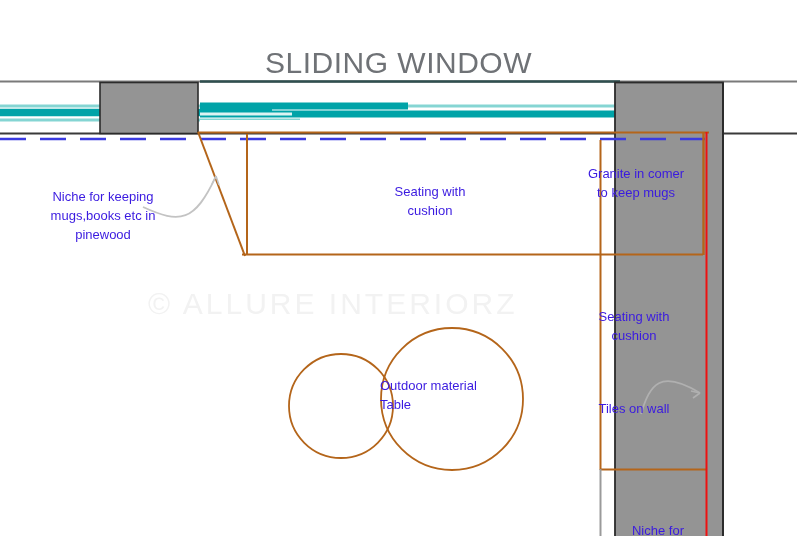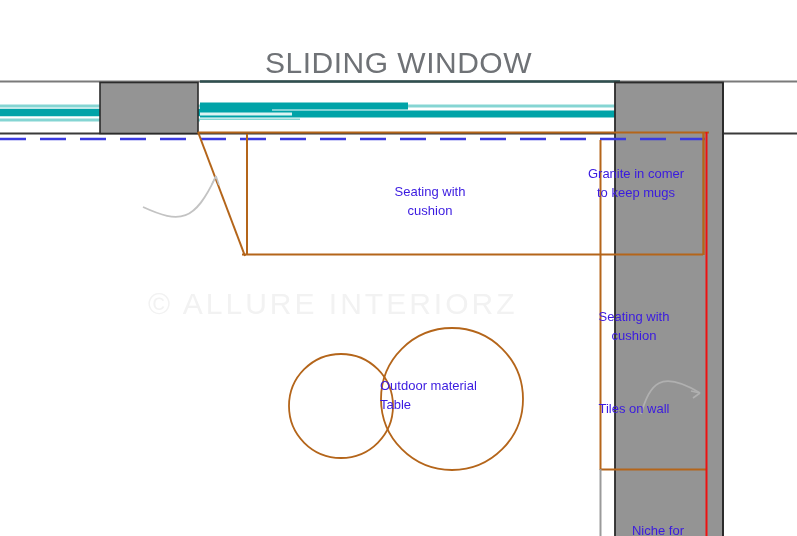--- a/index.html
+++ b/index.html
@@ -124,20 +124,23 @@
 
     <path d="M 143 163 C 180 180 195 178 216 132" fill="none" stroke="#c3c3c3" stroke-width="1.8"></path>
     <path d="M 216 132 L 212 140 M 216 132 L 219 141" fill="none" stroke="#c3c3c3" stroke-width="1.6"></path>
 
     <path d="M 641 370 C 650 340 660 325 700 349" fill="none" stroke="#b0b0b0" stroke-width="1.8"></path>
     <path d="M 700 349 L 691 347 M 700 349 L 693 354" fill="none" stroke="#b0b0b0" stroke-width="1.6"></path>
   </svg>
 
   <div id="watermark">© ALLURE INTERIORZ</div>
 
+  <div class="anno" id="anno-niche">Niche for keeping
+mugs,books etc in
+pinewood</div>
   <div class="anno" id="anno-seating-1">Seating with
 cushion</div>
   <div class="anno" id="anno-granite">Granite in comer
 to keep mugs</div>
   <div class="anno" id="anno-seating-2">Seating with
 cushion</div>
   <div class="anno" id="anno-table">Outdoor material
 Table</div>
   <div class="anno" id="anno-tiles">Tiles on wall</div>
   <div class="anno" id="anno-waterfall">Niche for

